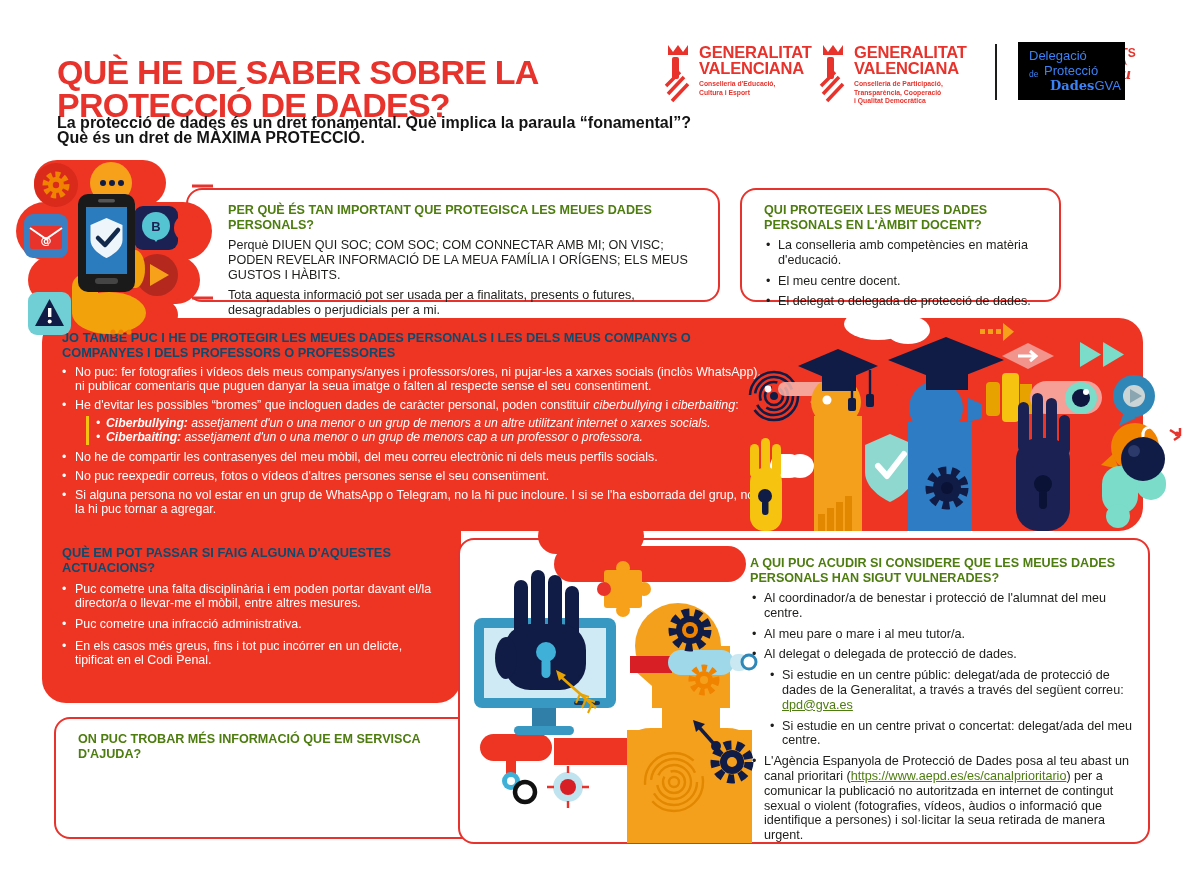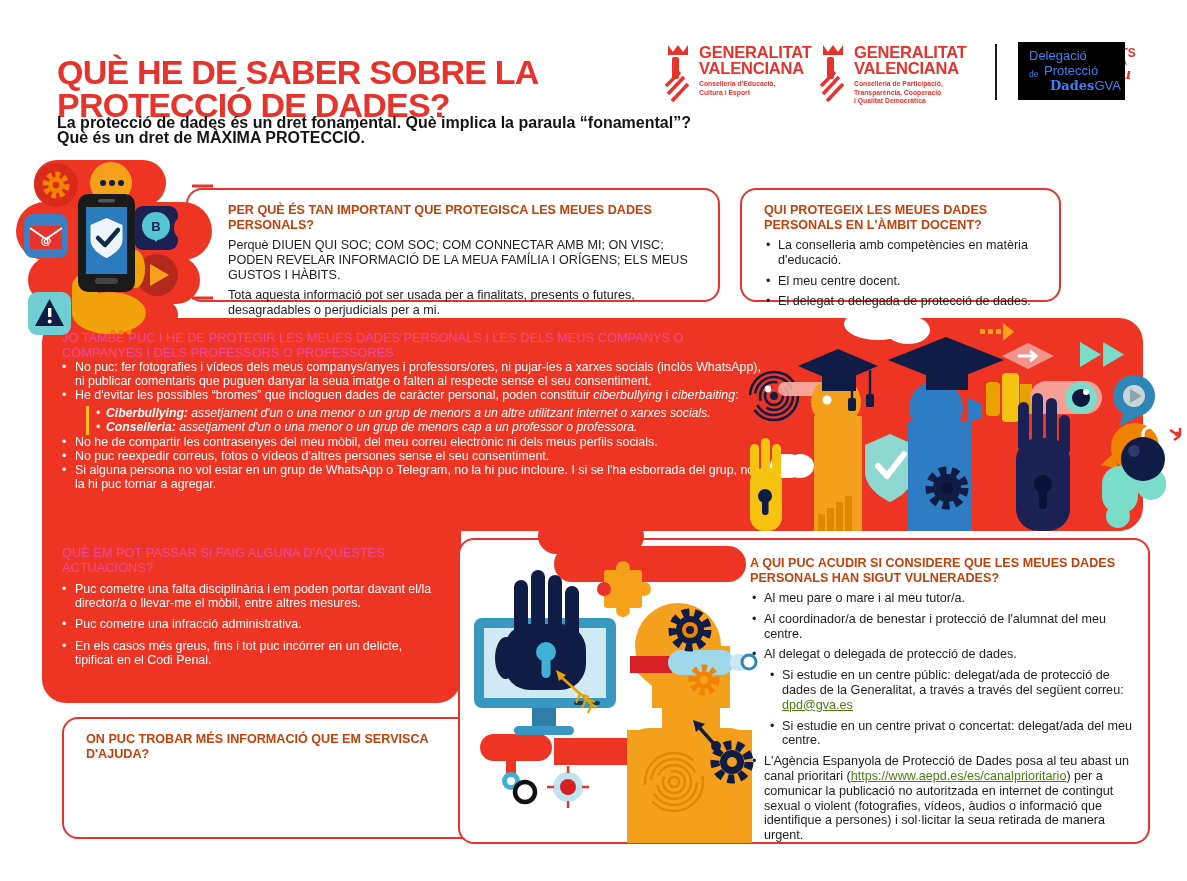--- a/index.html
+++ b/index.html
@@ -32,39 +32,39 @@
   .bd1 { left:11px; top:6px; }
   .bd2a { left:11px; top:27px; font-size:8.5px; }
   .bd2b { left:26px; top:21px; }
   .bd3 { left:32px; top:36px; }
   .bd3 b { font-family:"DejaVu Serif", serif; font-weight:700; }
 
   
   .rbox { position:absolute; background:#fff; border:2px solid #e8332c; border-radius:16px; }
   .box1 { left:186px; top:188px; width:534px; height:114px; padding:13px 22px 0 40px; }
   .box2 { left:740px; top:188px; width:321px; height:114px; padding:13px 16px 0 22px; }
-  .box3 { left:62px;  top:717px; width:435px; height:122px; padding:13px 18px 0 22px; }
+  .box3 { left:54px;  top:717px; width:435px; height:122px; padding:13px 18px 0 22px; }
   .box4 { left:458px; top:538px; width:692px; height:306px; }
 
-  .t-red { color:#c2410c; font-weight:800; font-size:12.6px; line-height:14.5px; margin-bottom:6px; }
+  .t-red { color:#4d7c0f; font-weight:800; font-size:12.6px; line-height:14.5px; margin-bottom:6px; }
   .body-txt { font-size:12.6px; line-height:14.8px; font-weight:400; color:#1d1d1b; }
   .body-txt + .body-txt { margin-top:6px; }
   a.plink { color:#4d7c0f; text-decoration:underline; }
 
   .li { position:relative; padding-left:14px; font-size:12.6px; line-height:14.8px; margin-top:6px; }
   .li::before { content:"•"; position:absolute; left:2px; top:0; }
 
   
   .red-main { position:absolute; left:42px; top:318px; width:1101px; height:213px;
               background:#ee3524; border-radius:24px 24px 24px 0; }
   .red-left { position:absolute; left:42px; top:520px; width:419px; height:183px;
               background:#ee3524; border-radius:0 0 24px 24px; }
   .red-content { position:absolute; left:62px; top:330px; width:700px; color:#fff; }
-  .red-content .t-white, .conseq .t-white { font-weight:400; font-size:12.8px; line-height:15px; color:#ec4899; }
-  .rli { position:relative; padding-left:13px; font-size:12.4px; line-height:14.2px; }
+  .red-content .t-white, .conseq .t-white { font-weight:700; font-size:12.8px; line-height:15px; color:#0c4a6e; }
+  .rli { position:relative; padding-left:13px; font-size:12.4px; line-height:14.2px; margin-top:5px; }
   .rli::before { content:"•"; position:absolute; left:0; top:0; }
   .sub-wrap { margin-left:24px; margin-top:3px; border-left:3px solid #f6c410; padding-left:7px; }
   .sli { position:relative; padding-left:10px; font-size:12.2px; line-height:14.5px; font-style:italic; }
   .sli::before { content:"•"; position:absolute; left:0; top:0; }
   .sli b { font-weight:800; }
   .conseq { position:absolute; left:62px; top:545px; width:382px; color:#fff; }
   .conseq .rli { margin-top:7px; }
 
   
   .box4-text { position:absolute; left:750px; top:556px; width:390px; z-index:6; }
@@ -150,43 +150,43 @@
     <div class="li">El meu centre docent.</div>
     <div class="li">El delegat o delegada de protecció de dades.</div>
   </div>
 
   <div class="red-content">
     <div class="t-white">JO TAMBÉ PUC I HE DE PROTEGIR LES MEUES DADES PERSONALS I LES DELS MEUS COMPANYS O COMPANYES I DELS PROFESSORS O PROFESSORES</div>
     <div class="rli">No puc: fer fotografies i vídeos dels meus companys/anyes i professors/ores, ni pujar-les a xarxes socials (inclòs WhatsApp), ni publicar comentaris que puguen danyar la seua imatge o falten al respecte sense el seu consentiment.</div>
     <div class="rli"><span>He d'evitar les possibles “bromes” que incloguen dades de caràcter personal, poden constituir </span><i>ciberbullying</i><span> i </span><i>ciberbaiting</i><span>:</span></div>
     <div class="sub-wrap">
       <div class="sli"><b><i>Ciberbullying:</i></b><span> assetjament d'un o una menor o un grup de menors a un altre utilitzant internet o xarxes socials.</span></div>
-      <div class="sli"><b><i>Conselleria:</i></b><span> assetjament d'un o una menor o un grup de menors cap a un professor o professora.</span></div>
+      <div class="sli"><b><i>Ciberbaiting:</i></b><span> assetjament d'un o una menor o un grup de menors cap a un professor o professora.</span></div>
     </div>
     <div class="rli">No he de compartir les contrasenyes del meu mòbil, del meu correu electrònic ni dels meus perfils socials.</div>
     <div class="rli">No puc reexpedir correus, fotos o vídeos d'altres persones sense el seu consentiment.</div>
     <div class="rli">Si alguna persona no vol estar en un grup de WhatsApp o Telegram, no la hi puc incloure. I si se l'ha esborrada del grup, no la hi puc tornar a agregar.</div>
   </div>
 
   <div class="conseq">
     <div class="t-white">QUÈ EM POT PASSAR SI FAIG ALGUNA D'AQUESTES ACTUACIONS?</div>
     <div class="rli">Puc cometre una falta disciplinària i em poden portar davant el/la director/a o llevar-me el mòbil, entre altres mesures.</div>
     <div class="rli">Puc cometre una infracció administrativa.</div>
     <div class="rli">En els casos més greus, fins i tot puc incórrer en un delicte, tipificat en el Codi Penal.</div>
   </div>
 
   <div class="rbox box3">
     <div class="t-red">ON PUC TROBAR MÉS INFORMACIÓ QUE EM SERVISCA D'AJUDA?</div>
   </div>
 
   <div class="rbox box4 z3"></div>
   <div class="box4-text">
     <div class="t-red">A QUI PUC ACUDIR SI CONSIDERE QUE LES MEUES DADES PERSONALS HAN SIGUT VULNERADES?</div>
+    <div class="li">Al coordinador/a de benestar i protecció de l'alumnat del meu centre.</div>
     <div class="li">Al meu pare o mare i al meu tutor/a.</div>
-    <div class="li">Al coordinador/a de benestar i protecció de l'alumnat del meu centre.</div>
     <div class="li">Al delegat o delegada de protecció de dades.</div>
     <div class="li b4sub"><span>Si estudie en un centre públic: delegat/ada de protecció de dades de la Generalitat, a través a través del següent correu: </span><a class="plink" href="#">dpd@gva.es</a></div>
     <div class="li b4sub">Si estudie en un centre privat o concertat: delegat/ada del meu centre.</div>
     <div class="li"><span>L'Agència Espanyola de Protecció de Dades posa al teu abast un canal prioritari (</span><a class="plink" href="#">https://www.aepd.es/es/canalprioritario</a><span>) per a comunicar la publicació no autoritzada en internet de contingut sexual o violent (fotografies, vídeos, àudios o informació que identifique a persones) i sol·licitar la seua retirada de manera urgent.</span></div>
   </div>
 
   <svg class="z4" style="left:16px; top:156px;" width="198" height="188" viewBox="0 0 198 188">
     <g>
       <rect x="18" y="4" width="132" height="46" rx="23" fill="#ee3524"></rect>
       <rect x="0" y="46" width="196" height="58" rx="29" fill="#ee3524"></rect>

